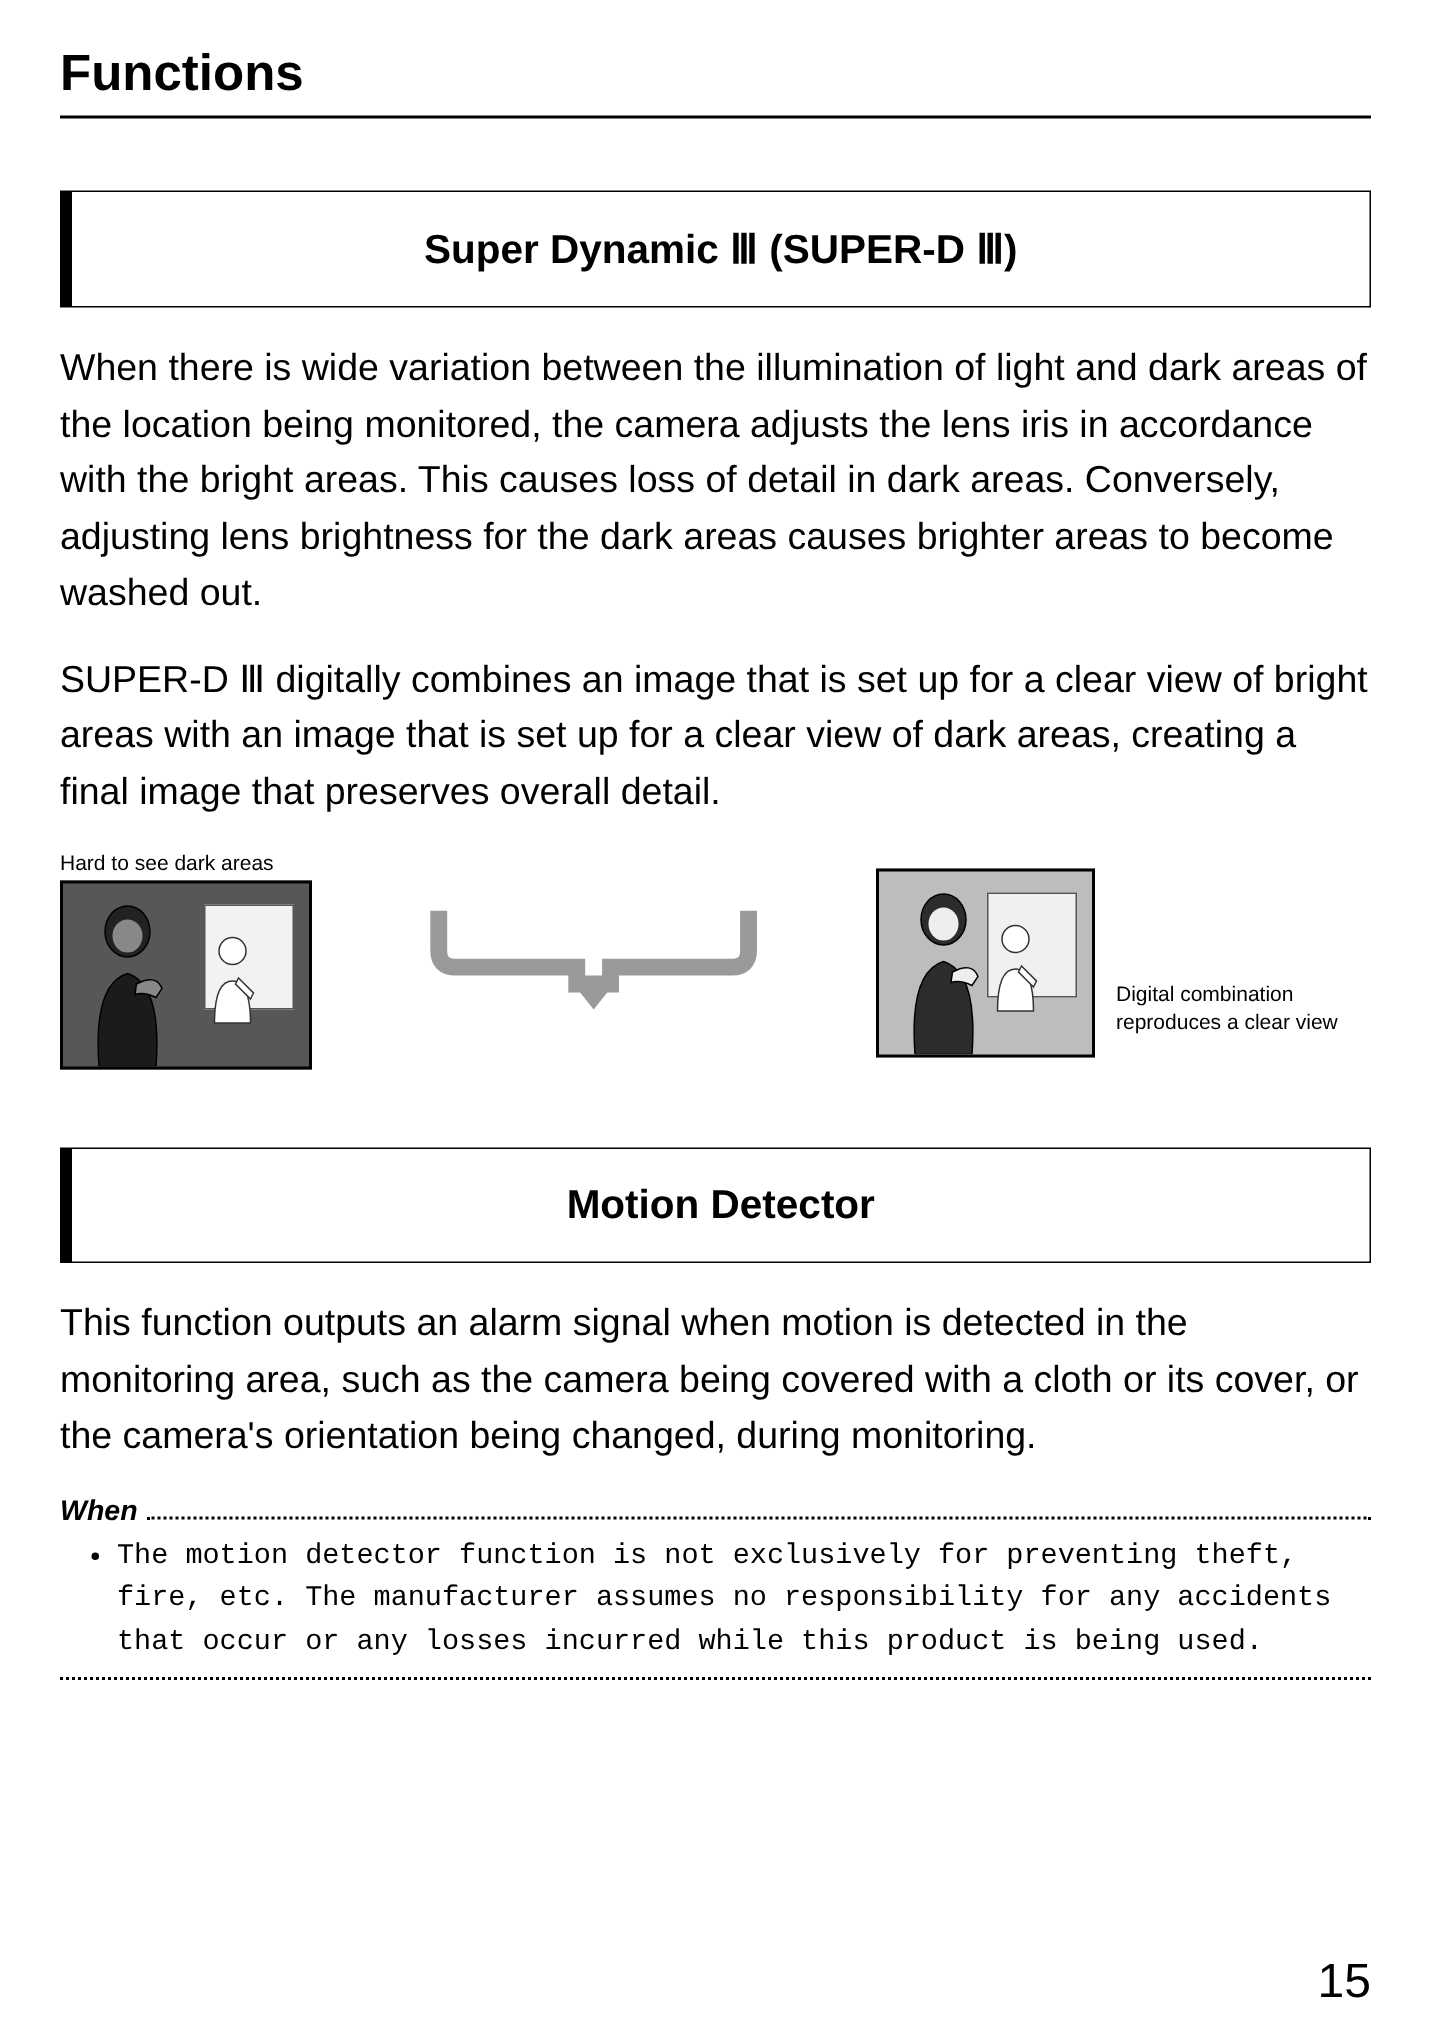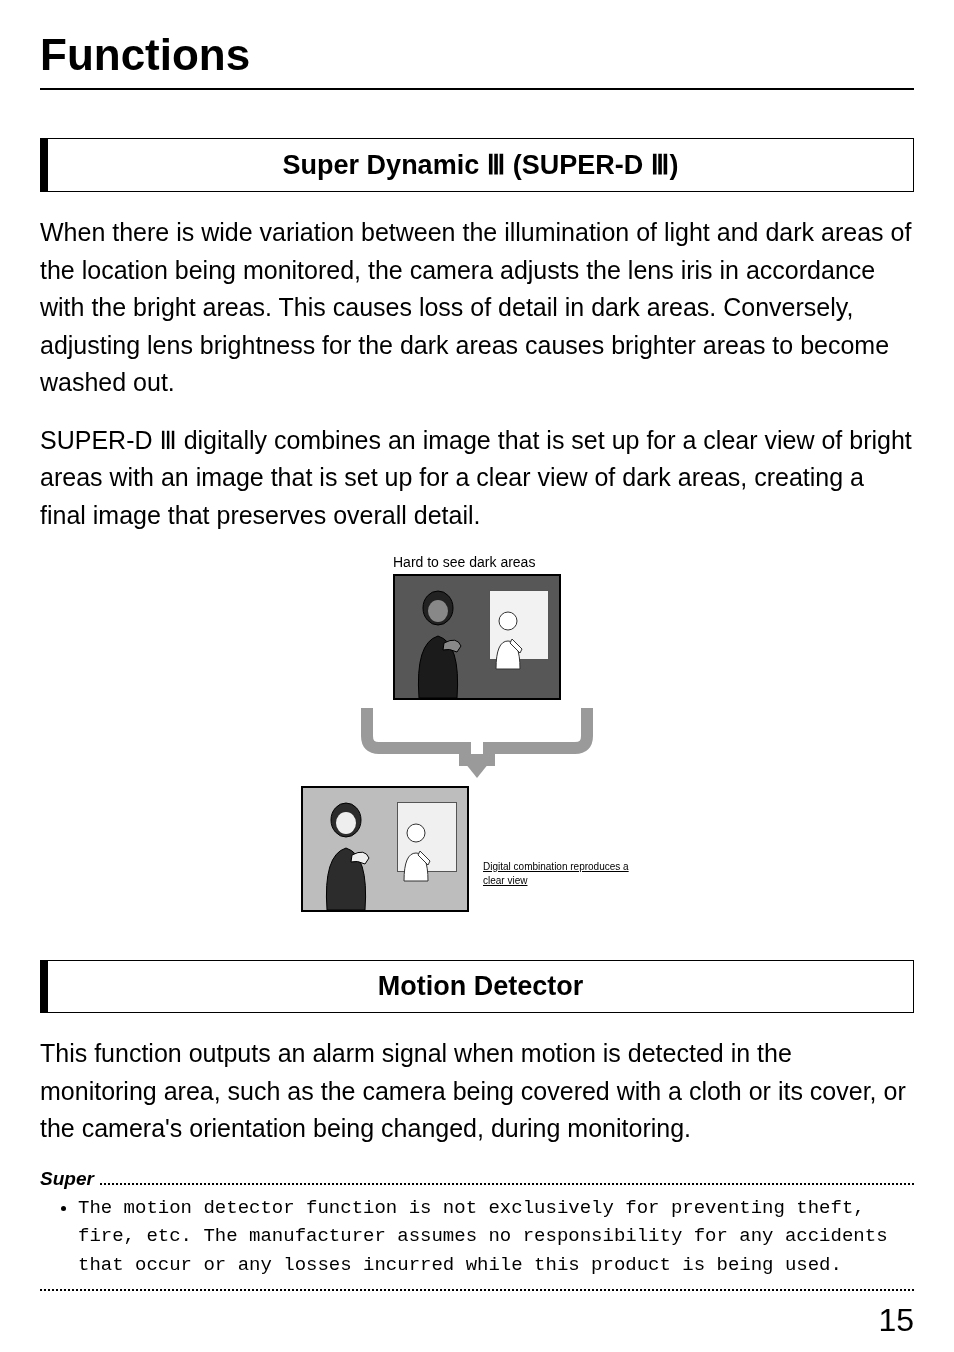--- a/index.html
+++ b/index.html
@@ -6,53 +6,53 @@
   body {
     width: 954px;
     height: 1352px;
     background: #fff;
     font-family: Arial, Helvetica, sans-serif;
     color: #000;
     padding: 30px 40px 20px 40px;
     position: relative;
   }
   .page-title {
-    font-size: 44px;
+    font-size: 34px;
     font-weight: 700;
     font-family: "Arial Narrow", Arial, sans-serif;
     letter-spacing: 0px;
     margin-bottom: 8px;
     font-stretch: condensed;
   }
   .title-rule {
     border-bottom: 2px solid #000;
     margin-bottom: 36px;
   }
   .section-title-box {
     border: 1.5px solid #000;
     border-left: 8px solid #000;
-    padding: 10px 14px;
+    padding: 22px 14px;
     margin-bottom: 22px;
     text-align: center;
     margin-top: 48px;
   }
   .section-title-box h2 {
     font-size: 27px;
     font-weight: 700;
     font-family: "Arial Narrow", Arial, sans-serif;
     font-stretch: condensed;
   }
   .body-text {
     font-size: 25px;
     line-height: 1.5;
     margin-bottom: 20px;
   }
   .diagram {
     display: flex;
-    flex-direction: column;
+    flex-direction: row;
     align-items: center;
     margin: 6px 0 30px 0;
   }
   .diagram-row {
     display: flex;
     justify-content: center;
     gap: 48px;
     margin-bottom: 4px;
   }
   .diagram-col { display: flex; flex-direction: column; align-items: flex-start; }
@@ -93,25 +93,24 @@
     top: 18px;
     width: 40px;
   }
   .arrow-merge { margin: 4px 0 6px 0; }
   .result-row {
     display: flex;
     align-items: flex-start;
     gap: 14px;
   }
   .result-caption {
-    font-size: 10px;
+    font-size: 14px;
     line-height: 1.35;
     max-width: 170px;
     margin-top: 74px;
-    text-decoration: underline;
   }
   .note-lead {
     font-style: italic;
     font-weight: 700;
     font-size: 19px;
   }
   .note-row {
     display: flex;
     align-items: baseline;
     width: 100%;
@@ -202,21 +201,21 @@
   </div>
 </div>
 
 <div class="section-title-box">
   <h2>Motion Detector</h2>
 </div>
 
 <p class="body-text">This function outputs an alarm signal when motion is detected in the monitoring area, such as the camera being covered with a cloth or its cover, or the camera's orientation being changed, during monitoring.</p>
 
 <div class="note-row">
-  <span class="note-lead">Super</span>
+  <span class="note-lead">When</span>
   <span class="note-dots-line"></span>
 </div>
 <ul class="note-list">
   <li>The motion detector function is not exclusively for preventing theft, fire, etc. The manufacturer assumes no responsibility for any accidents that occur or any losses incurred while this product is being used.</li>
 </ul>
 <div class="end-dots"></div>
 
 <div class="page-number">15</div>
 
 </body></html>

